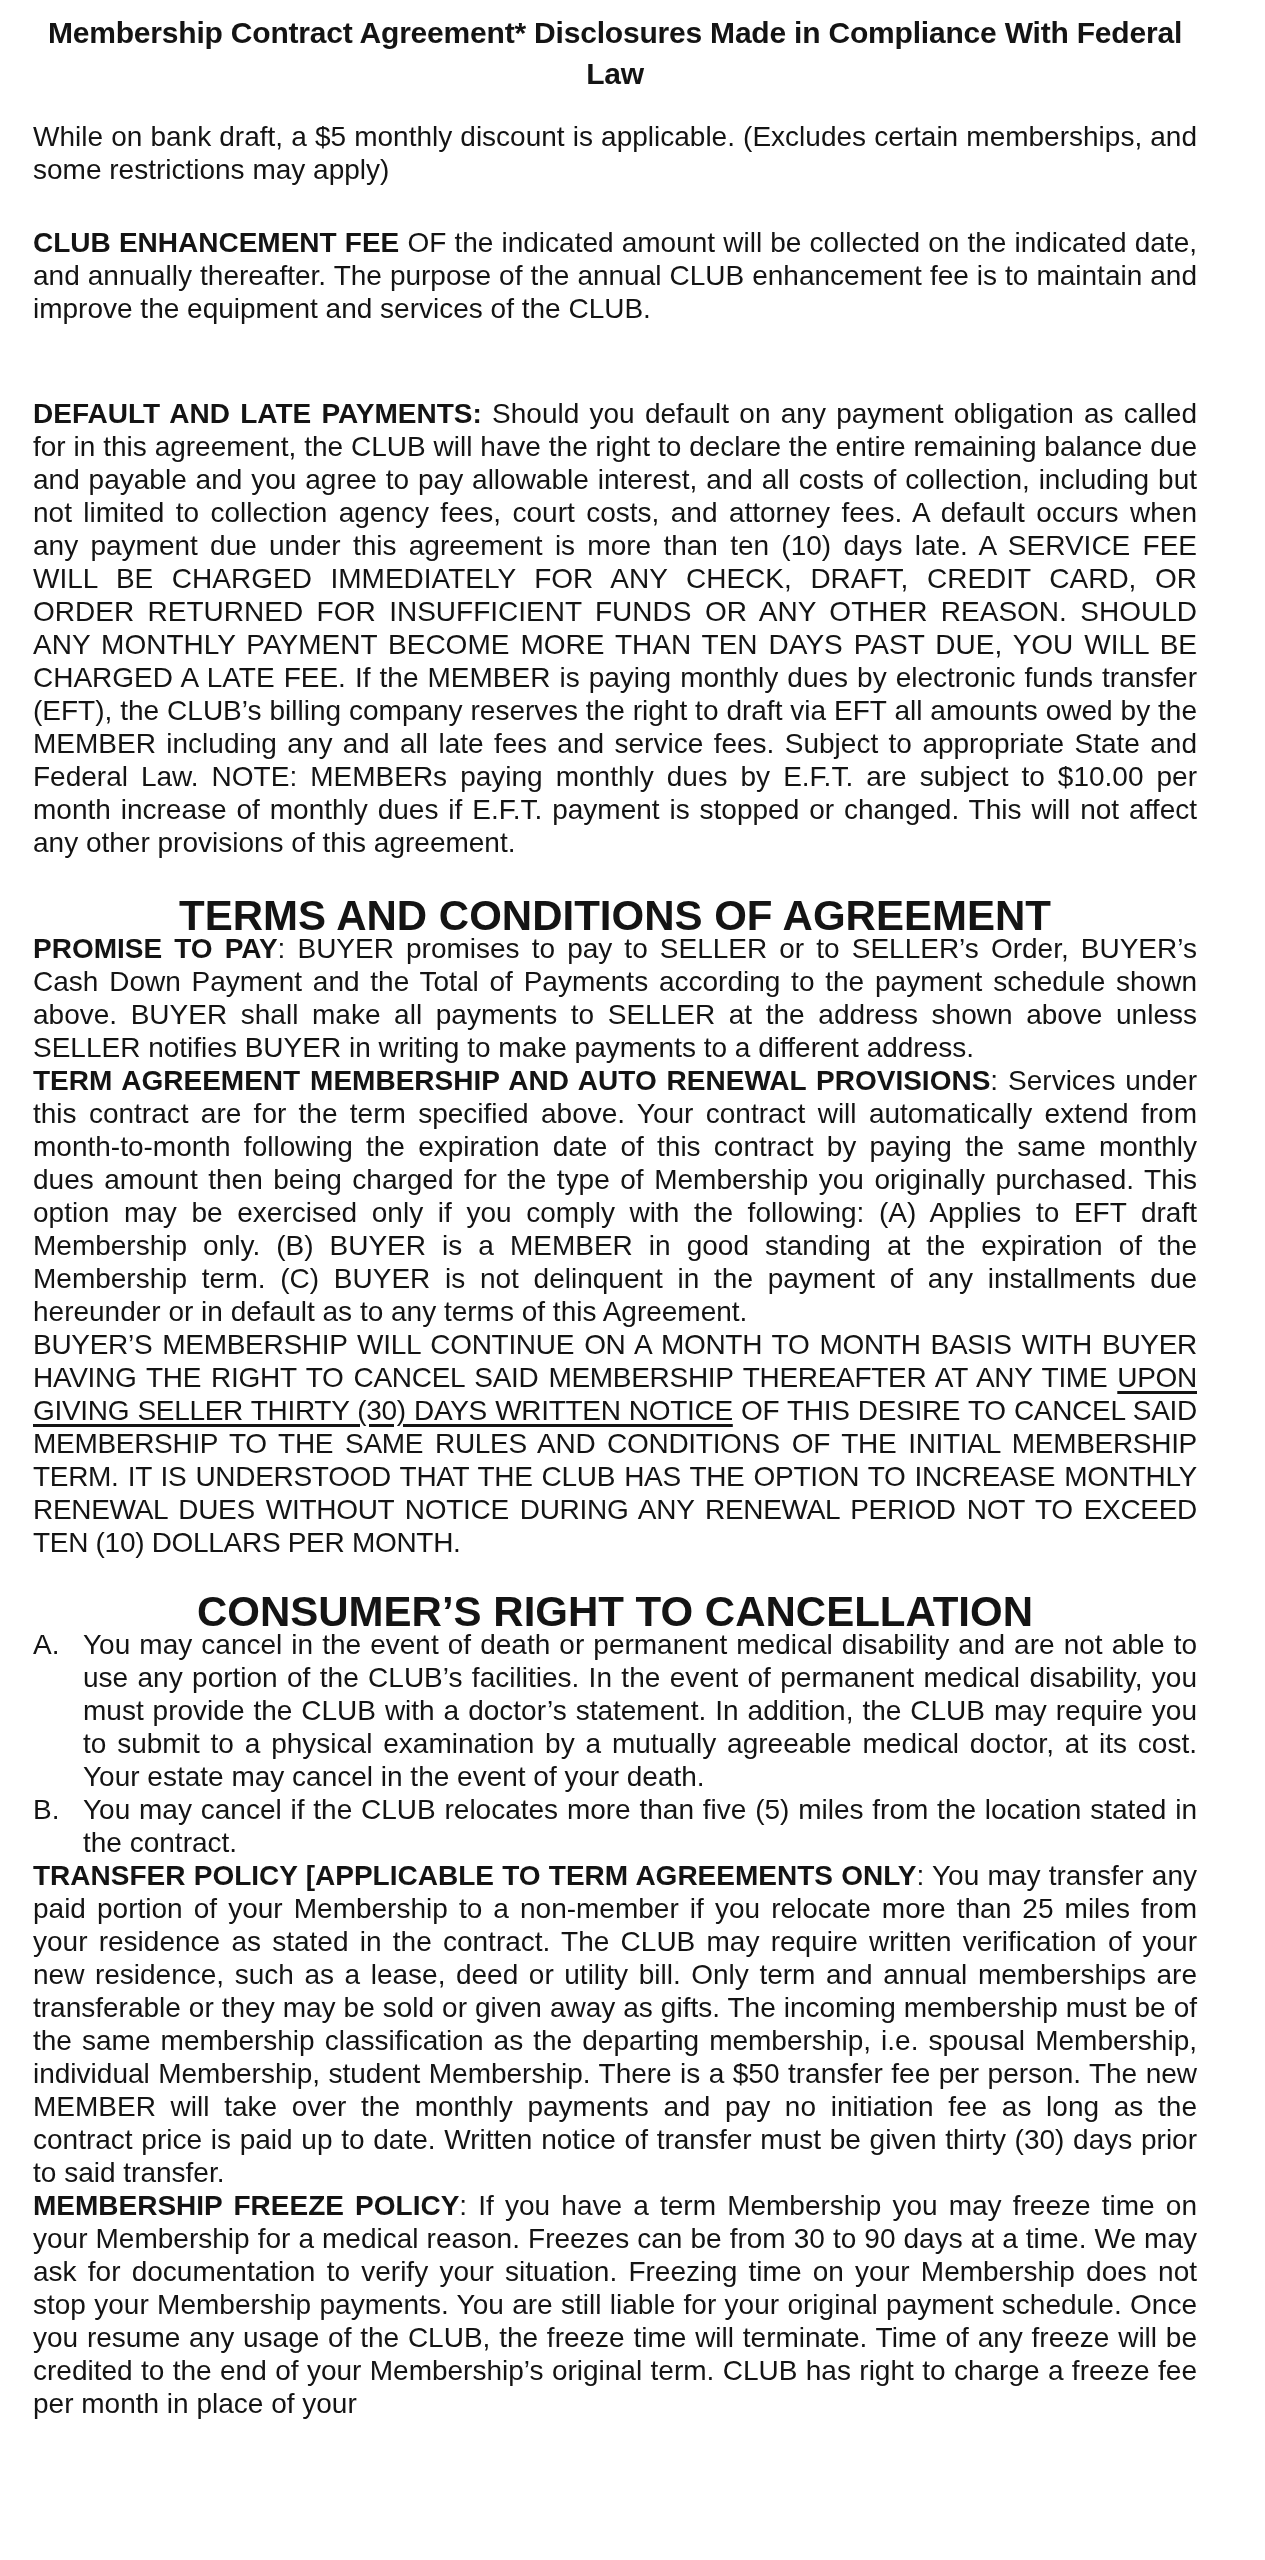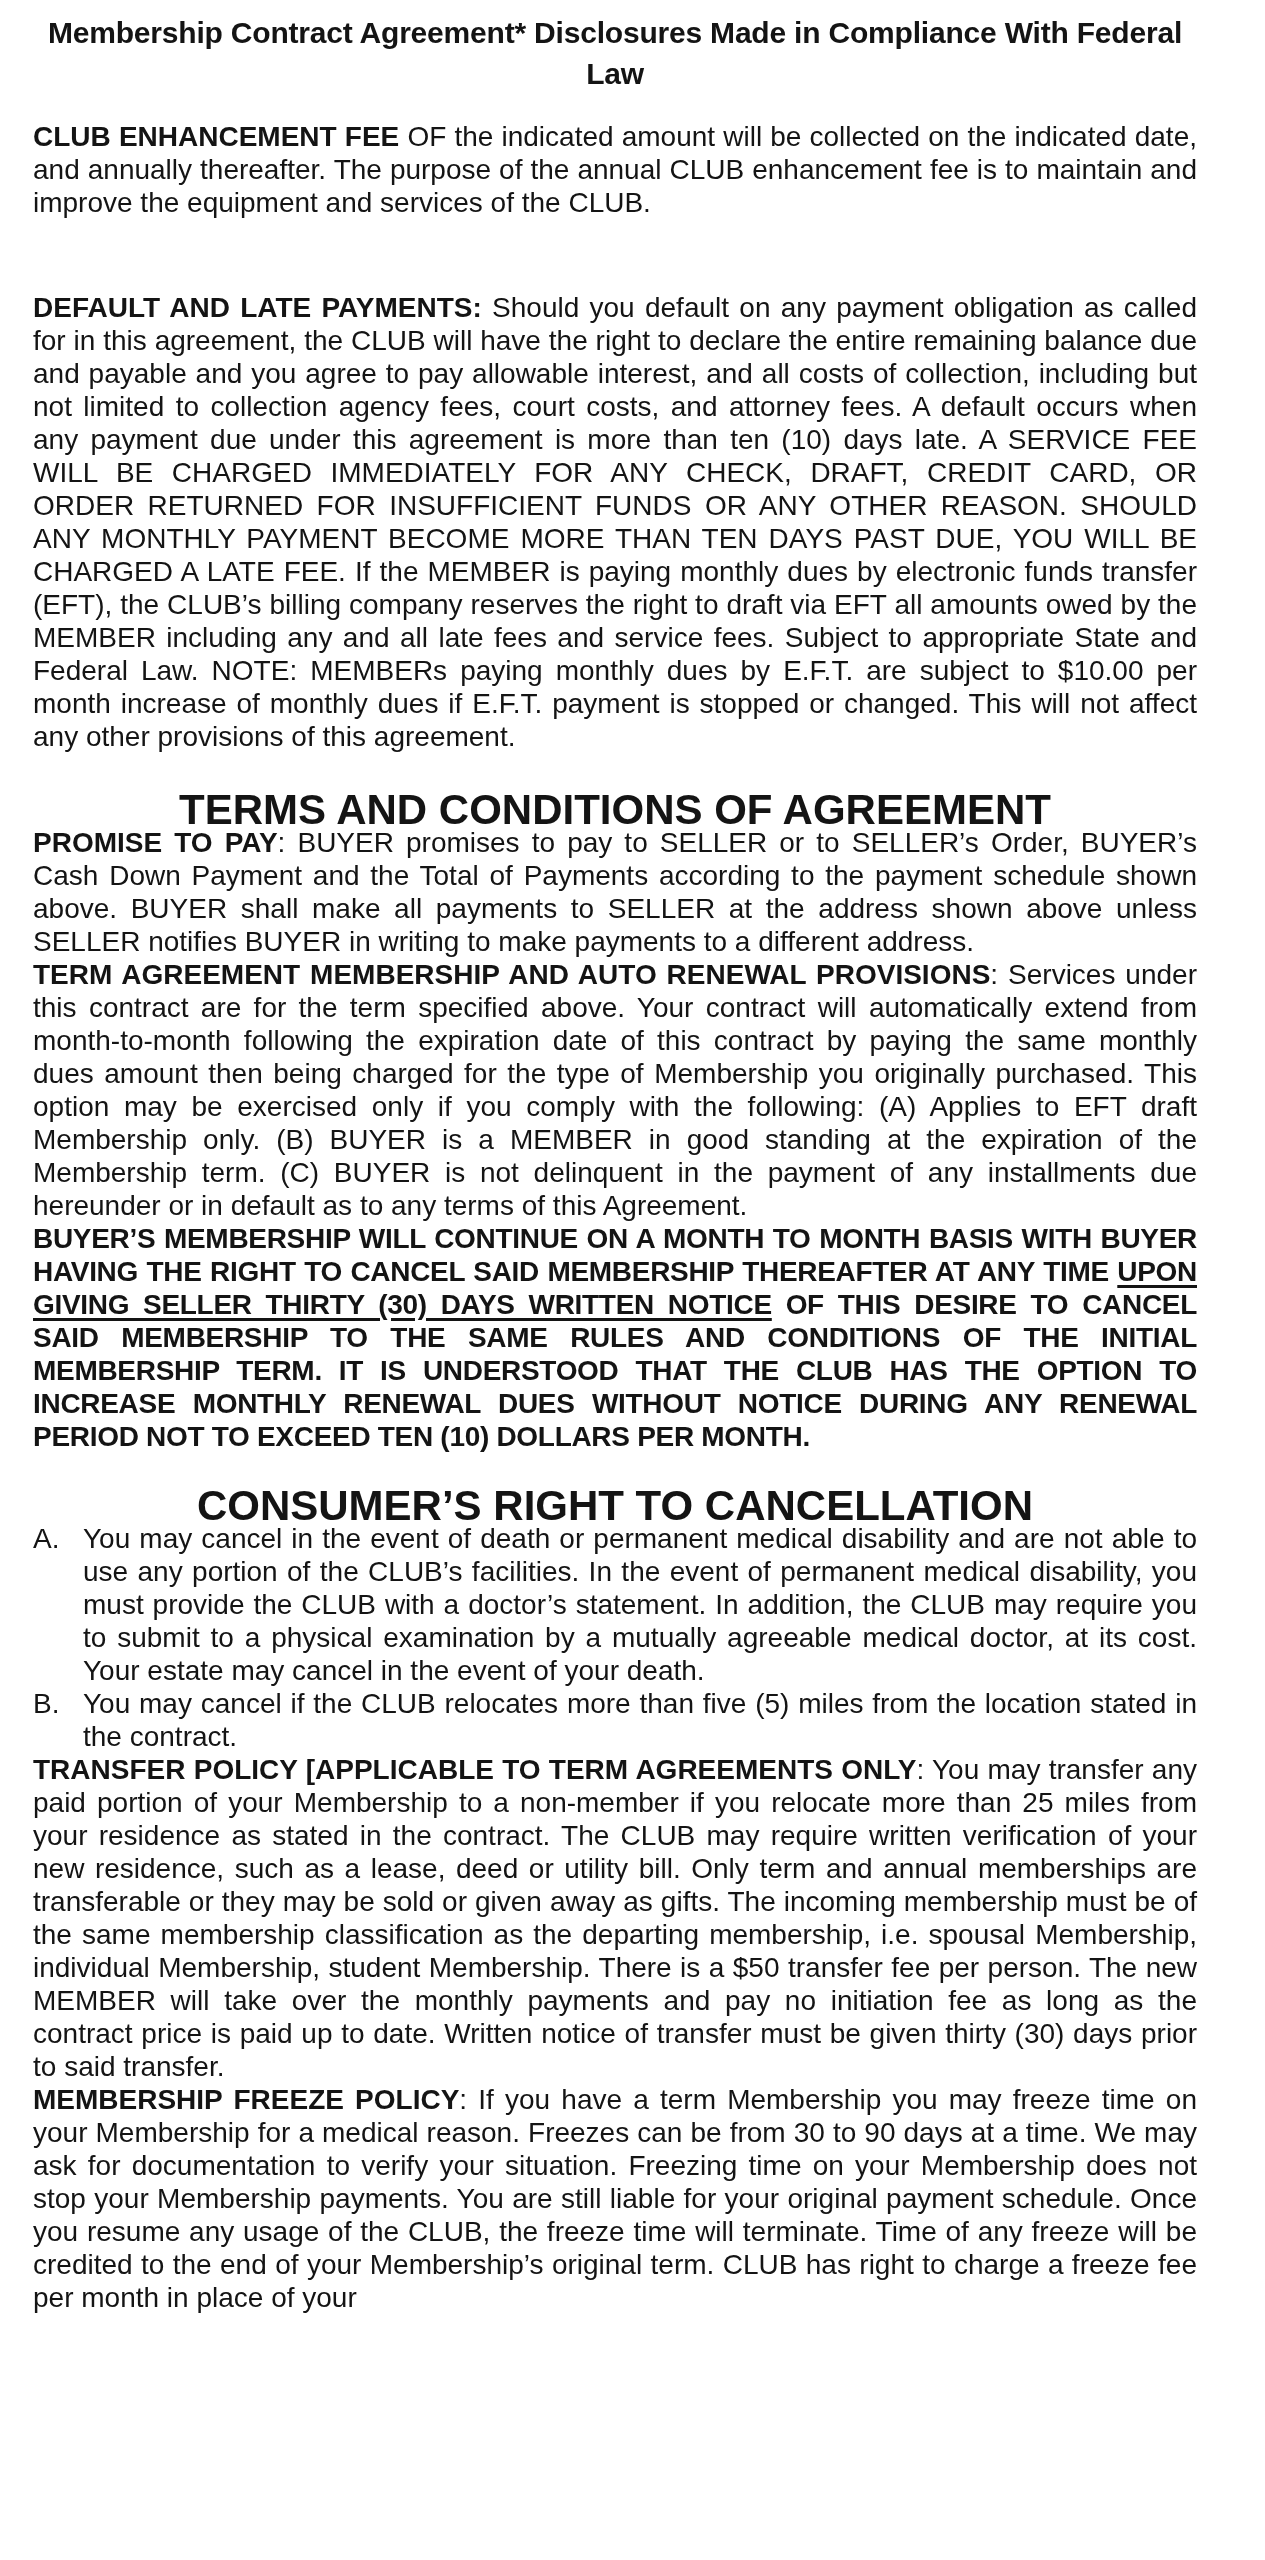--- a/index.html
+++ b/index.html
@@ -30,21 +30,21 @@
   }
   p.body-par {
     margin: 0;
     text-align: justify;
     hyphens: auto;
     -webkit-hyphens: auto;
   }
   p.gap-after-sm { margin-bottom: 40px; }
   p.gap-after-md { margin-bottom: 72px; }
   .lead { font-weight: bold; }
-  .all-bold { font-weight: bold; letter-spacing: -0.3px; }
+  .all-bold { font-weight: normal; letter-spacing: -0.3px; }
   .center-heading {
     font-weight: bold;
     text-align: center;
     margin: 0;
   }
   .center-heading.gap-before { margin-top: 36px; }
   .underlined {
     text-decoration: underline;
     text-decoration-thickness: 3px;
     text-underline-offset: 4px;
@@ -63,20 +63,21 @@
     top: 0;
   }
 </style>
 </head>
 <body>
 
 <div class="page">
 
   <h1 class="doc-title">Membership Contract Agreement* Disclosures Made in Compliance With Federal Law</h1>
 
+  <p class="body-par gap-after-sm">While on bank draft, a $5 monthly discount is applicable.  (Excludes certain memberships, and some restrictions may apply)</p>
 
   <p class="body-par gap-after-md"><span class="lead">CLUB ENHANCEMENT FEE</span><span> OF the indicated amount will be collected on the indicated date, and annually thereafter. The purpose of the annual CLUB enhancement fee is to maintain and improve the equipment and services of the CLUB.</span></p>
 
   <p class="body-par gap-after-sm"><span class="lead">DEFAULT AND LATE PAYMENTS:</span><span> Should you default on any payment obligation as called for in this agreement, the CLUB will have the right to declare the entire remaining balance due and payable and you agree to pay allowable interest, and all costs of collection, including but not limited to collection agency fees, court costs, and attorney fees. A default occurs when any payment due under this agreement is more than ten (10) days late. A SERVICE FEE WILL BE CHARGED IMMEDIATELY FOR ANY CHECK, DRAFT, CREDIT CARD, OR ORDER RETURNED FOR INSUFFICIENT FUNDS OR ANY OTHER REASON. SHOULD ANY MONTHLY PAYMENT BECOME MORE THAN TEN DAYS PAST DUE, YOU WILL BE CHARGED A LATE FEE. If the MEMBER is paying monthly dues by electronic funds transfer (EFT), the CLUB’s billing company reserves the right to draft via EFT all amounts owed by the MEMBER including any and all late fees and service fees. Subject to appropriate State and Federal Law. NOTE: MEMBERs paying monthly dues by E.F.T. are subject to $10.00 per month increase of monthly dues if E.F.T. payment is stopped or changed. This will not affect any other provisions of this agreement.</span></p>
 
   <h2 class="center-heading">TERMS AND CONDITIONS OF AGREEMENT</h2>
 
   <p class="body-par"><span class="lead">PROMISE TO PAY</span><span>: BUYER promises to pay to SELLER or to SELLER’s Order, BUYER’s Cash Down Payment and the Total of Payments according to the payment schedule shown above. BUYER shall make all payments to SELLER at the address shown above unless SELLER notifies BUYER in writing to make payments to a different address.</span></p>
 
   <p class="body-par"><span class="lead">TERM AGREEMENT MEMBERSHIP AND AUTO RENEWAL PROVISIONS</span><span>: Services under this contract are for the term specified above. Your contract will automatically extend from month-to-month following the expiration date of this contract by paying the same monthly dues amount then being charged for the type of Membership you originally purchased. This option may be exercised only if you comply with the following: (A) Applies to EFT draft Membership only. (B) BUYER is a MEMBER in good standing at the expiration of the Membership term. (C) BUYER is not delinquent in the payment of any installments due hereunder or in default as to any terms of this Agreement.</span></p>

